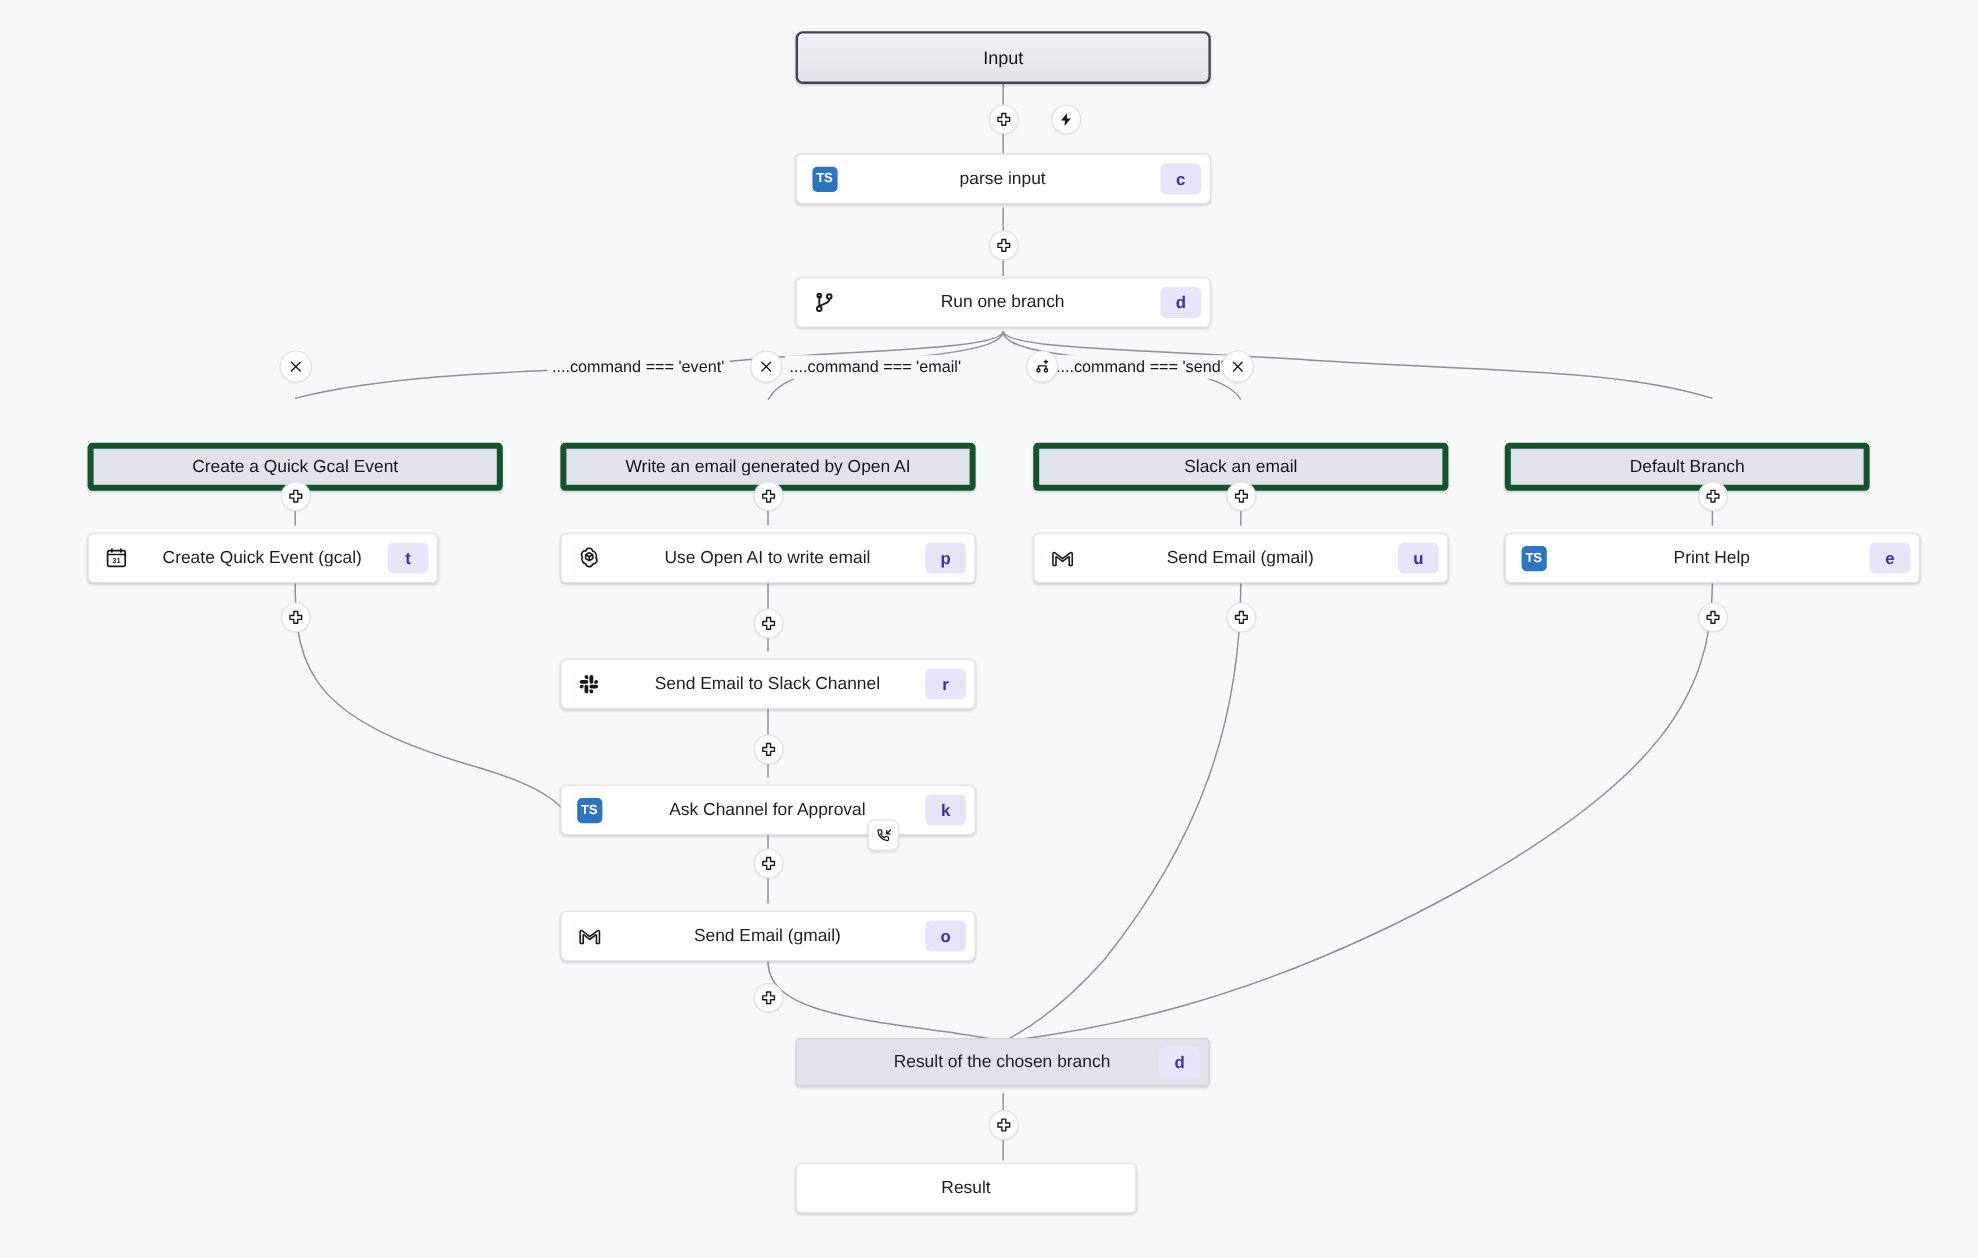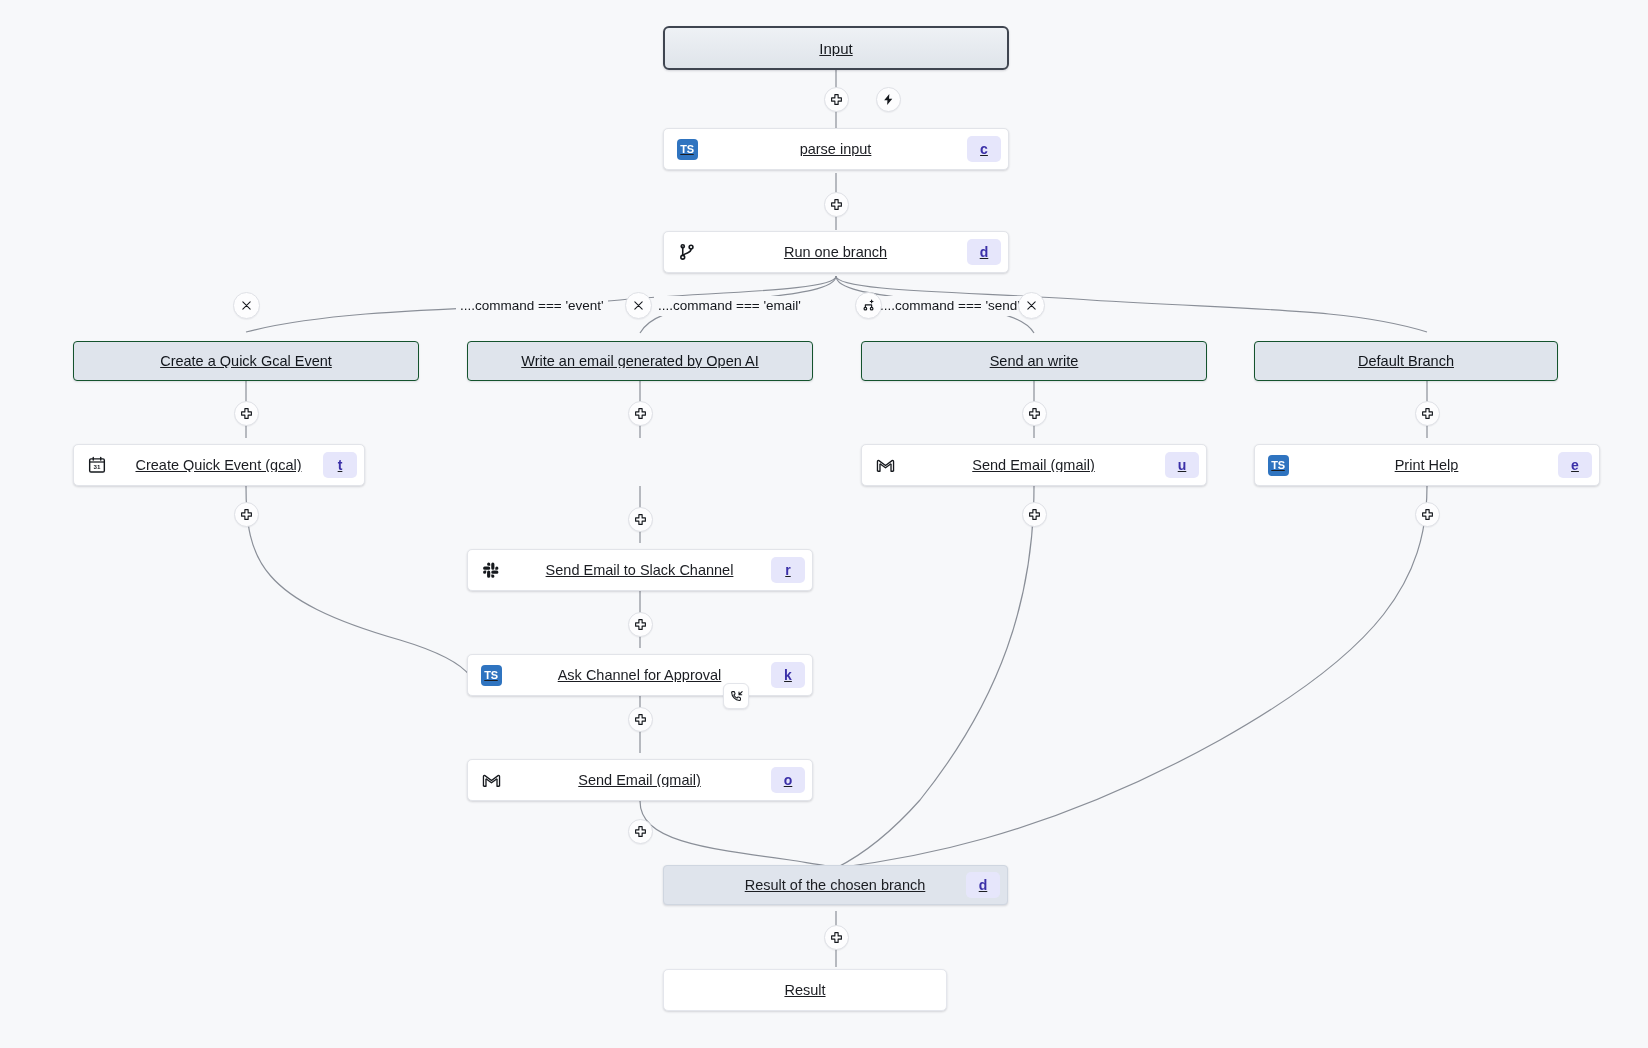--- a/index.html
+++ b/index.html
@@ -29,21 +29,20 @@
     display: flex;
     align-items: center;
     height: 42px;
     border-radius: 5px;
     background: #ffffff;
     border: 1px solid #e2e4e9;
     box-shadow: 0 1px 2px rgba(16,24,40,.10), 0 1px 3px rgba(16,24,40,.06);
     font-size: 14.5px;
     color: #1b1d22;
     z-index: 5;
-    text-decoration: underline;
   }
   .node .icon {
     width: 34px;
     display: flex;
     align-items: center;
     justify-content: center;
     flex: 0 0 34px;
     margin-left: 6px;
   }
   .node .icon svg { display: block; }
@@ -83,25 +82,26 @@
   .node.terminal .label { font-size: 15px; color: #15181d; }
   .node.plainwhite {
     background: #ffffff;
     border: 1px solid #e4e6ec;
     justify-content: center;
   }
 
   
   .node.branchhdr {
     background: #dfe4ec;
-    border: 1px solid #14532d;
+    border: 5px solid #14532d;
     border-radius: 4px;
     height: 40px;
     justify-content: flex-start;
     box-shadow: 0 1px 2px rgba(16,24,40,.12);
+    margin-top: 28px;
   }
   .node.branchhdr .label { color: #12161c; font-size: 14.5px; }
 
   
   .node.collector {
     background: #dfe4ec;
     border: 1px solid #cfd6e0;
     border-radius: 4px;
     height: 40px;
   }
@@ -278,21 +278,21 @@
 
   <div class="node branchhdr" style="left:73px; top:341px; width:346px;">
     <span class="label">Create a Quick Gcal Event</span>
   </div>
 
   <div class="node branchhdr" style="left:467px; top:341px; width:346px;">
     <span class="label">Write an email generated by Open AI</span>
   </div>
 
   <div class="node branchhdr" style="left:861px; top:341px; width:346px;">
-    <span class="label">Send an write</span>
+    <span class="label">Slack an email</span>
   </div>
 
   <div class="node branchhdr" style="left:1254px; top:341px; width:304px;">
     <span class="label">Default Branch</span>
   </div>
 
   <div class="rbtn" style="left:234px; top:401px;">
     <svg width="13" height="13" viewBox="0 0 24 24">
         <path d="M9 3h6v6h6v6h-6v6H9v-6H3V9h6z" fill="none" stroke="#15181d" stroke-width="2.1" stroke-linejoin="round"></path>
       </svg>
@@ -325,20 +325,31 @@
     <span class="label">Create Quick Event (gcal)</span>
     <span class="kbd">t</span>
   </div>
 
   <div class="rbtn" style="left:234px; top:502px;">
     <svg width="13" height="13" viewBox="0 0 24 24">
         <path d="M9 3h6v6h6v6h-6v6H9v-6H3V9h6z" fill="none" stroke="#15181d" stroke-width="2.1" stroke-linejoin="round"></path>
       </svg>
   </div>
 
+  <div class="node" style="left:467px; top:444px; width:346px;">
+    <span class="icon">
+      <svg width="22" height="22" viewBox="0 0 24 24" fill="none" stroke="#15181d" stroke-width="1.45" stroke-linejoin="round">
+        <path d="M12 3.1a3.3 3.3 0 0 0-3.2 2.5 3.3 3.3 0 0 0-3.3 1.6 3.3 3.3 0 0 0 .4 4 3.3 3.3 0 0 0 0 3.6 3.3 3.3 0 0 0 2.9 2.4 3.3 3.3 0 0 0 3.2 2.7 3.3 3.3 0 0 0 3.2-2.5 3.3 3.3 0 0 0 3.3-1.6 3.3 3.3 0 0 0-.4-4 3.3 3.3 0 0 0 0-3.6 3.3 3.3 0 0 0-2.9-2.4A3.3 3.3 0 0 0 12 3.1z"></path>
+        <path d="M12 7.2 15.2 9v3.6L12 14.4 8.8 12.6V9z"></path>
+        <path d="M8.8 9 12 10.8v3.6M15.2 9 12 10.8"></path>
+      </svg>
+    </span>
+    <span class="label">Use Open AI to write email</span>
+    <span class="kbd">p</span>
+  </div>
 
   <div class="rbtn" style="left:628px; top:507px;">
     <svg width="13" height="13" viewBox="0 0 24 24">
         <path d="M9 3h6v6h6v6h-6v6H9v-6H3V9h6z" fill="none" stroke="#15181d" stroke-width="2.1" stroke-linejoin="round"></path>
       </svg>
   </div>
 
   <div class="node" style="left:467px; top:549px; width:346px;">
     <span class="icon">
       <svg width="20" height="20" viewBox="0 0 24 24" fill="#15181d">

